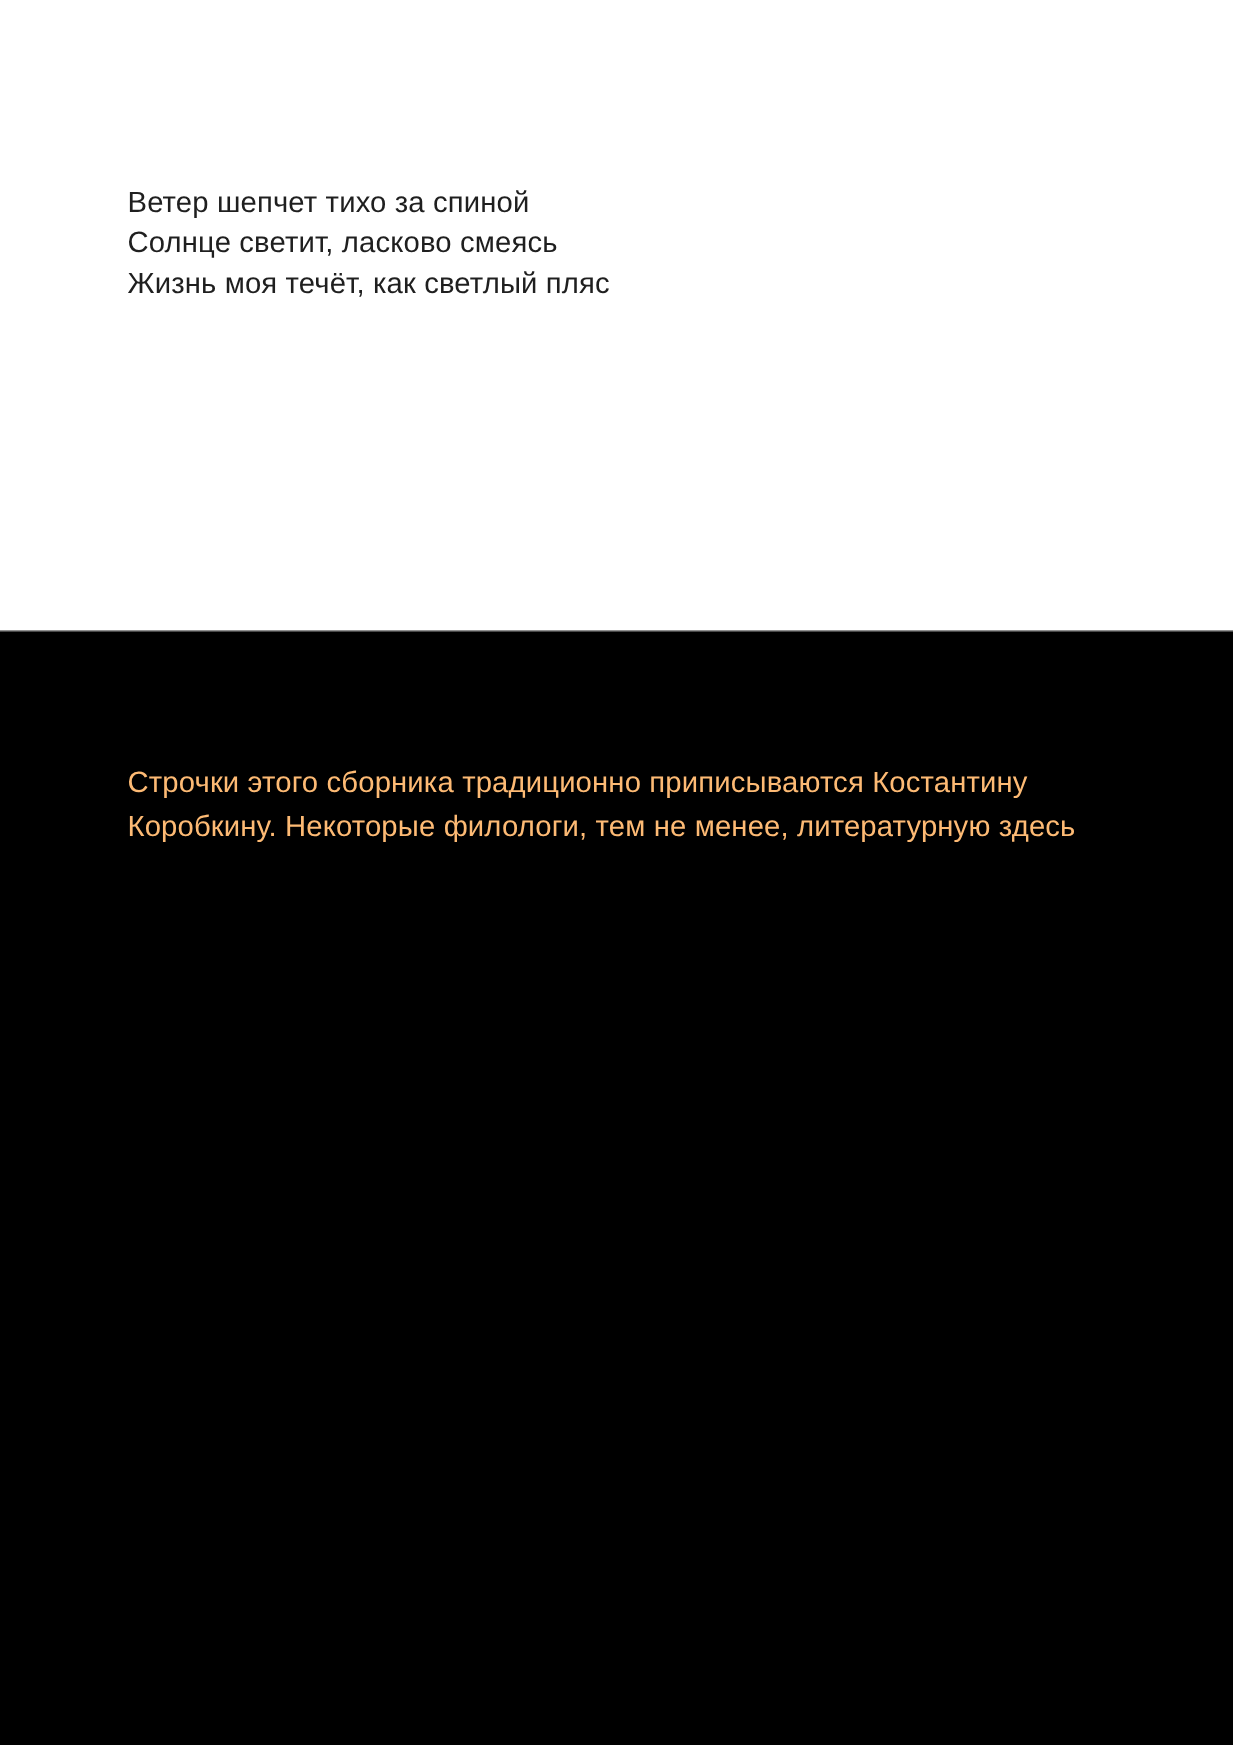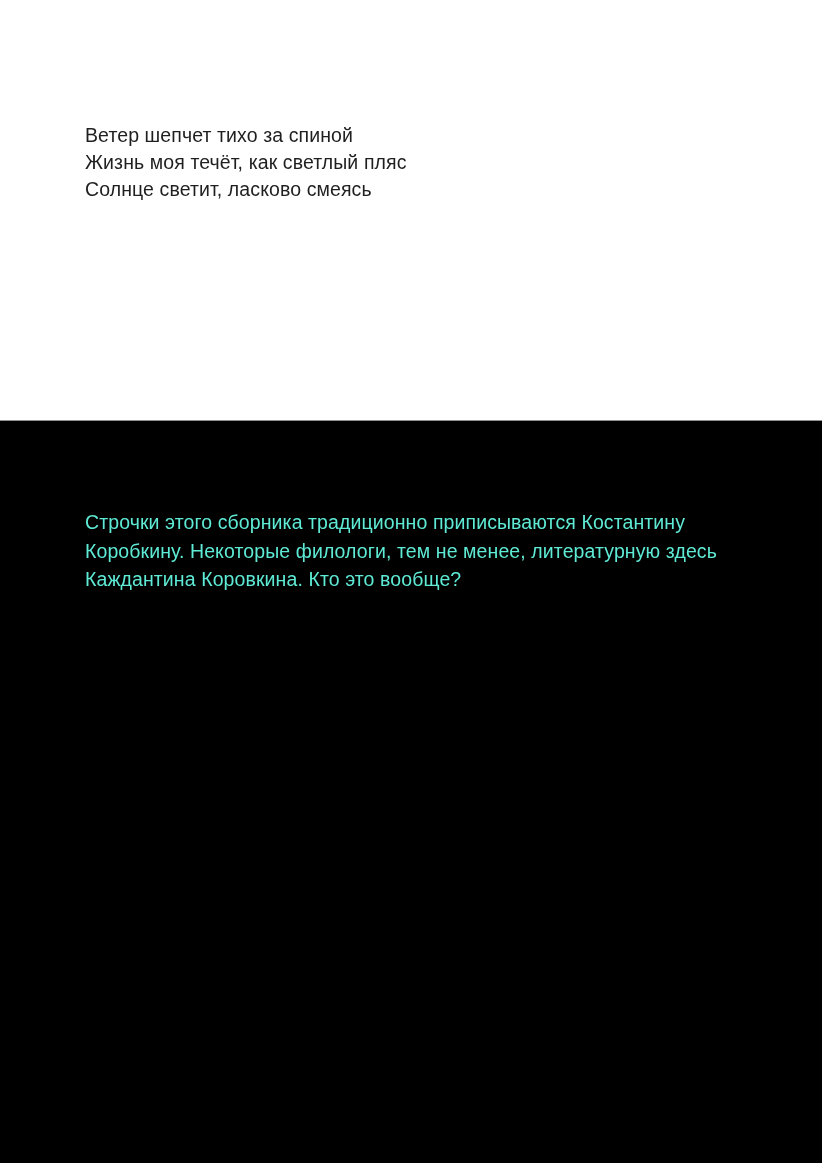--- a/index.html
+++ b/index.html
@@ -39,39 +39,38 @@
     color: #1f1f1f;
     letter-spacing: 0.1px;
     white-space: nowrap;
   }
   .commentary {
     position: absolute;
     left: 85px;
     top: 87px;
     font-size: 19.5px;
     line-height: 28.5px;
-    color: #5eead4;
+    color: #fdba74;
     letter-spacing: 0.1px;
     white-space: nowrap;
   }
 </style>
 </head>
 <body>
 
 <div class="page">
 
   <section class="white-section">
     <div class="poem">
       <div>Ветер шепчет тихо за спиной</div>
+      <div>Солнце светит, ласково смеясь</div>
       <div>Жизнь моя течёт, как светлый пляс</div>
-      <div>Солнце светит, ласково смеясь</div>
     </div>
   </section>
 
   <section class="black-section">
     <div class="commentary">
       <div>Строчки этого сборника традиционно приписываются Костантину</div>
       <div>Коробкину. Некоторые филологи, тем не менее, литературную здесь</div>
-      <div>Каждантина Коровкина. Кто это вообще?</div>
     </div>
   </section>
 
 </div>
 
 </body></html>

